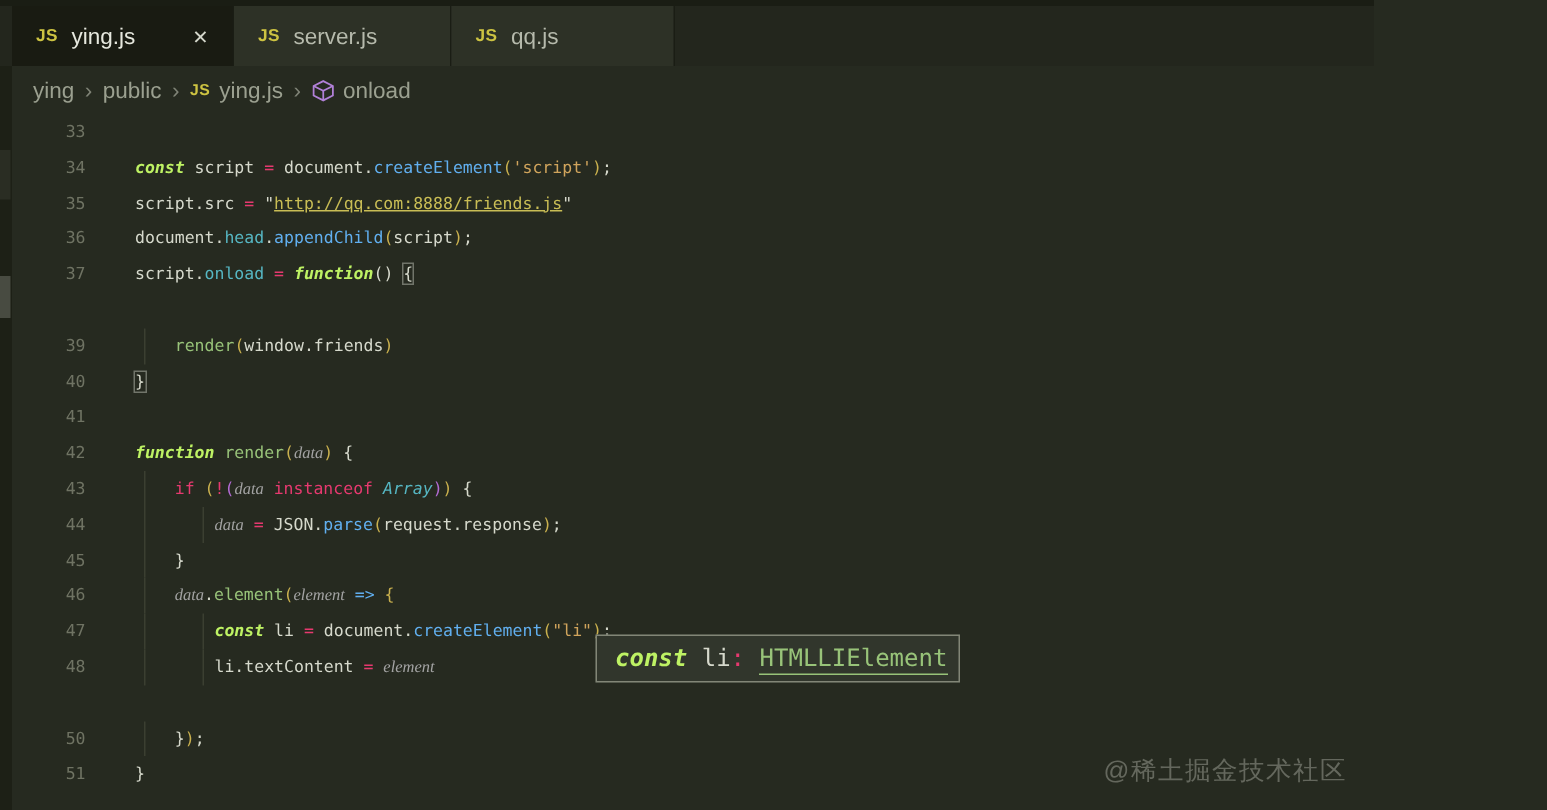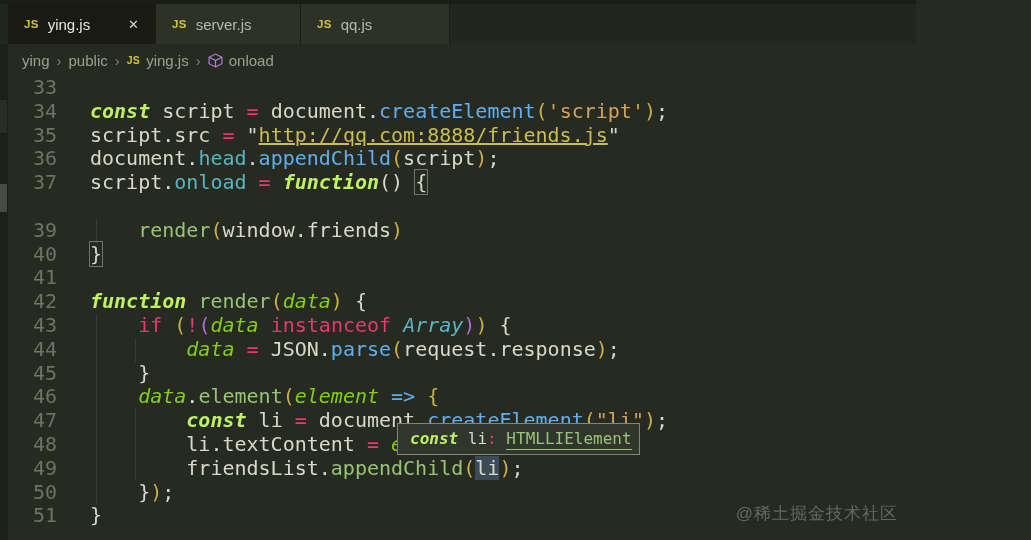--- a/index.html
+++ b/index.html
@@ -24,37 +24,37 @@
   .breadcrumb{position:absolute;left:0;top:44px;width:1031px;height:32px;
       display:flex;align-items:center;gap:7px;padding-left:22px;box-sizing:border-box;
       font-size:15px;color:#9ba090;background:#262a20;}
   .bcitem{display:flex;align-items:center;gap:6px;}
   .chev{color:#7f8376;font-size:15px;}
   .jsicon.small{font-size:10.5px;}
   .cubeicon svg{display:block;}
 
   
   .editor-area{position:absolute;left:0;top:76px;right:0;bottom:0;
-      font-family:"DejaVu Sans Mono","Liberation Mono",monospace;font-size:20px;}
+      font-family:"DejaVu Sans Mono","Liberation Mono",monospace;font-size:11px;}
   .line{position:absolute;left:0;right:0;height:23.8px;line-height:23.8px;}
   .line.cur::before{content:'';position:absolute;left:8px;right:0;top:0;bottom:0;
       background:#31352a;box-shadow:inset 0 1px 0 rgba(150,155,135,.10),inset 0 -1px 0 rgba(150,155,135,.10);}
   .ln{position:absolute;left:0;top:0;width:57px;text-align:right;color:#6f7363;z-index:1;}
   .line.cur .ln{color:#a2a694;}
   .code{position:absolute;left:90px;top:0;white-space:pre;z-index:1;}
   .guide{position:absolute;top:0;bottom:0;width:1px;background:#3b3f31;z-index:0;}
 
   .t{white-space:pre;}
   .t-def{color:#d6d9cc;}
   .t-kw{color:#bef264;font-style:italic;font-weight:bold;}
   .t-pink{color:#e6396f;}
   .t-fn{color:#61afef;}
   .t-grn{color:#98c379;}
   .t-prop{color:#56b6c2;}
-  .t-par{color:#84cc16;font-style:italic;}
+  .t-par{color:#a3a3a3;font-style:italic;font-family:Liberation Serif, serif;}
   .t-typ{color:#56b6c2;font-style:italic;}
   .t-str{color:#d0a45c;}
   .t-lnk{color:#c9bd55;text-decoration:underline;}
   .t-b1{color:#c9b04e;}
   .t-b2{color:#b36bd4;}
   .t-arrow{color:#61afef;}
   .t-hl{color:#d6d9cc;background:#3b4a56;}
   .t-boxed{outline:1px solid #71756a;}
   .t-ul{color:#98c379;border-bottom:1px solid #98c379;padding-bottom:1px;}
 
@@ -187,26 +187,20 @@
         <div class="guide" style="left: 134.5px;"></div>
         <span class="ln">47</span>
         <span class="code"><span class="t t-def">        </span><span class="t t-kw">const</span><span class="t t-def"> li </span><span class="t t-pink">=</span><span class="t t-def"> document.</span><span class="t t-fn">createElement</span><span class="t t-b1">(</span><span class="t t-str">"li"</span><span class="t t-b1">)</span><span class="t t-def">;</span></span>
       </div>
       <div class="line" style="top: 357px; padding-left: 48px;">
         <div class="guide" style="left: 96px;"></div>
         <div class="guide" style="left: 134.5px;"></div>
         <span class="ln">48</span>
         <span class="code"><span class="t t-def">        li.textContent </span><span class="t t-pink">=</span><span class="t t-def"> </span><span class="t t-par">element</span></span>
       </div>
-      <div class="line" style="top: 380.8px;">
-        <div class="guide" style="left: 96px;"></div>
-        <div class="guide" style="left: 134.5px;"></div>
-        <span class="ln">49</span>
-        <span class="code"><span class="t t-def">        friendsList.</span><span class="t t-grn">appendChild</span><span class="t t-b1">(</span><span class="t t-hl">li</span><span class="t t-b1">)</span><span class="t t-def">;</span></span>
-      </div>
       <div class="line" style="top: 404.6px;">
         <div class="guide" style="left: 96px;"></div>
         <span class="ln">50</span>
         <span class="code"><span class="t t-def">    }</span><span class="t t-b1">)</span><span class="t t-def">;</span></span>
       </div>
       <div class="line" style="top: 428.4px;">
         <span class="ln">51</span>
         <span class="code"><span class="t t-def">}</span></span>
       </div>
     </div>

